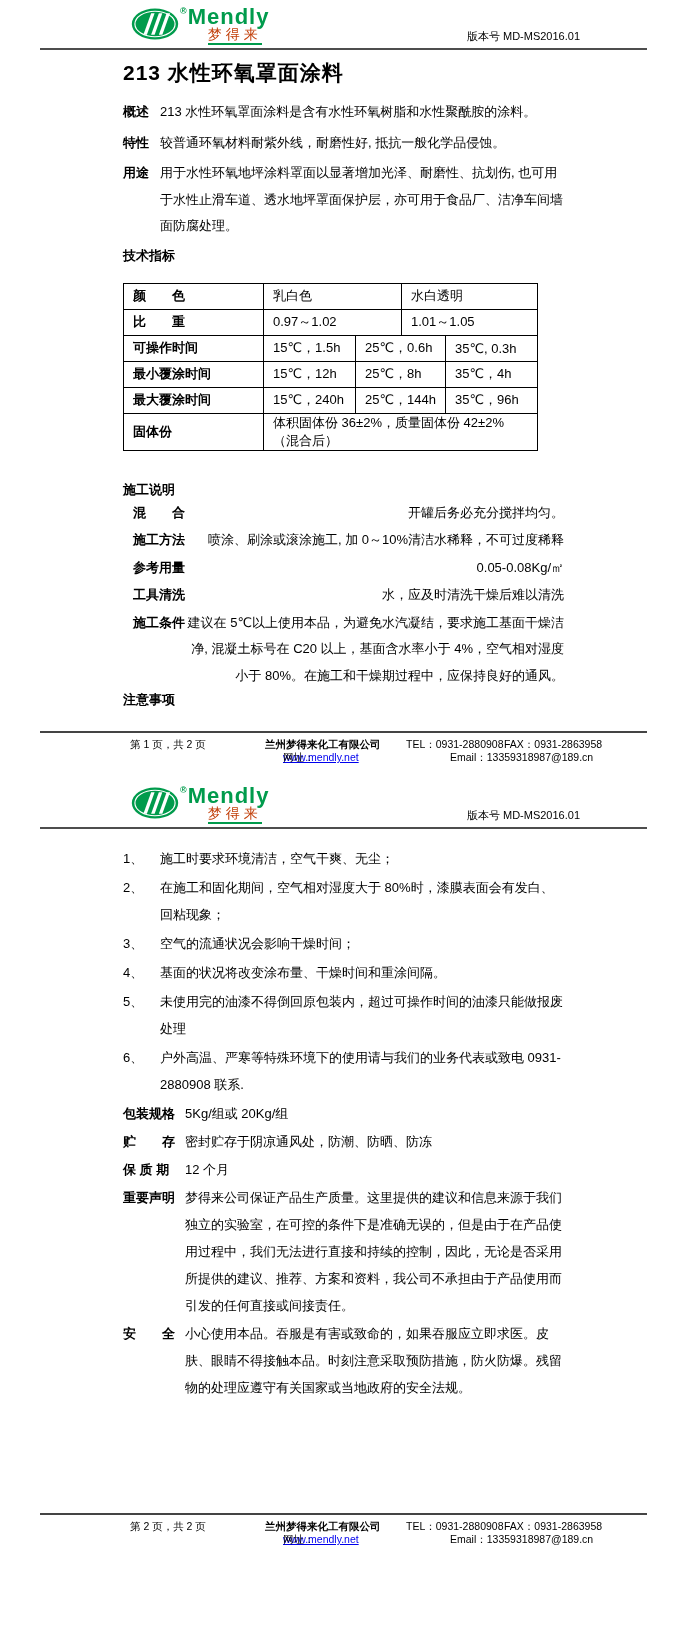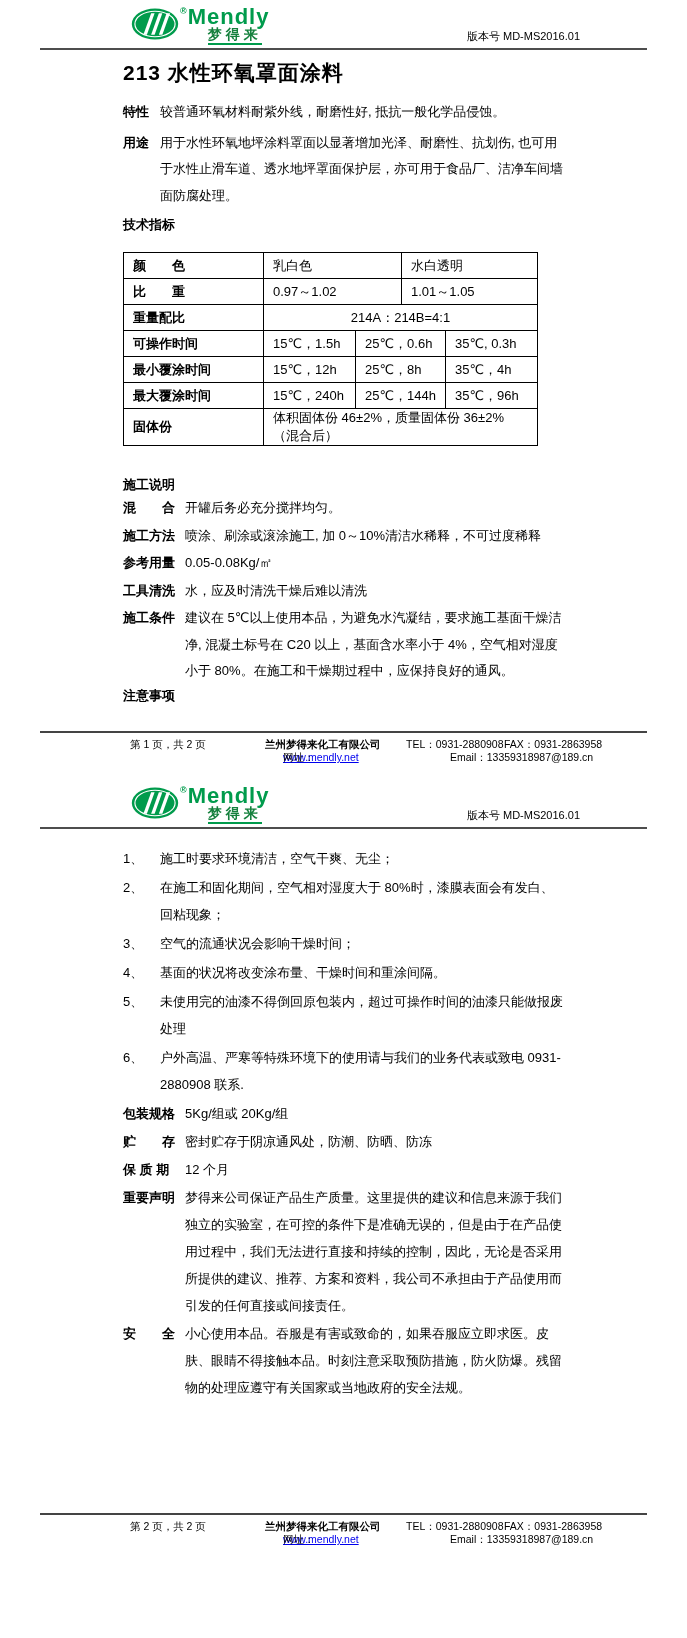--- a/index.html
+++ b/index.html
@@ -14,21 +14,21 @@
   .page2{height:868px;}
 
   
   .hdr{display:flex;justify-content:space-between;align-items:flex-end;
        padding:7px 107px 3px 130px;}
   .logo{display:flex;align-items:flex-start;}
   .logo-mark{flex:none;}
   .logo-reg{color:#009B4C;font-size:9px;font-weight:bold;vertical-align:top;line-height:8px;}
   .logo-text{margin-left:1px;}
   .logo-brand{color:#009B4C;font-weight:bold;font-size:22px;line-height:19px;letter-spacing:1px;}
-  .logo-cn{color:#15803d;font-weight:bold;font-size:14px;letter-spacing:4px;margin-left:20px;line-height:16px;
+  .logo-cn{color:#c2410c;font-weight:normal;font-size:14px;letter-spacing:4px;margin-left:20px;line-height:16px;
            border-bottom:2px solid #009B4C;display:inline-block;padding-bottom:1px;}
   .version{font-size:11px;padding-bottom:1px;white-space:nowrap;}
   .rule{border:none;border-top:2px solid #4d4d4d;margin:0 40px;height:0;}
 
   
   .content{padding:0 123px;}
   .doc-title{font-weight:bold;font-size:21px;letter-spacing:1px;margin:9px 0 12px 0;}
 
   .sec{display:flex;margin-bottom:4px;}
   .sec-label{flex:none;width:37px;font-weight:bold;line-height:26.5px;}
@@ -38,21 +38,21 @@
   .tech-heading{margin:6px 0 0 0;}
 
   table.spec{border-collapse:collapse;margin-top:17px;table-layout:fixed;}
   table.spec td{border:1px solid #000;height:25px;padding:0 9px;font-size:13px;
                 overflow:hidden;white-space:nowrap;}
   table.spec td.lbl{font-weight:bold;}
   table.spec td.ctr{text-align:center;}
   table.spec td.wrapok{white-space:normal;}
 
   .constr-heading{margin-top:29px;}
-  .item{display:flex;margin-bottom:1px;}
+  .item{display:flex;margin-bottom:1px;text-align:right;}
   .item-label{flex:none;width:62px;font-weight:bold;line-height:26.5px;}
   .item-text{width:379px;line-height:26.5px;}
 
   .notes-heading{}
 
   
   .footer{position:absolute;left:40px;right:40px;border-top:2px solid #444;height:34px;font-size:10.5px;}
   .page1 .footer{top:731px;}
   .page2 .footer{top:743px;}
   .footer span{position:absolute;white-space:nowrap;}
@@ -95,20 +95,24 @@
       </span>
     </div>
     <div class="version">版本号 MD-MS2016.01</div>
   </div>
   <hr class="rule">
 
   <div class="content">
     <div class="doc-title">213 水性环氧罩面涂料</div>
 
     <div class="sec">
+      <span class="sec-label">概述</span>
+      <span class="sec-text">213 水性环氧罩面涂料是含有水性环氧树脂和水性聚酰胺的涂料。</span>
+    </div>
+    <div class="sec">
       <span class="sec-label">特性</span>
       <span class="sec-text">较普通环氧材料耐紫外线，耐磨性好, 抵抗一般化学品侵蚀。</span>
     </div>
     <div class="sec">
       <span class="sec-label">用途</span>
       <span class="sec-text">用于水性环氧地坪涂料罩面以显著增加光泽、耐磨性、抗划伤, 也可用于水性止滑车道、透水地坪罩面保护层，亦可用于食品厂、洁净车间墙面防腐处理。</span>
     </div>
 
     <div class="h-bold tech-heading">技术指标</div>
 
@@ -125,44 +129,40 @@
         <td class="lbl">颜　　色</td>
         <td colspan="2">乳白色</td>
         <td colspan="2">水白透明</td>
       </tr>
       <tr>
         <td class="lbl">比　　重</td>
         <td colspan="2">0.97～1.02</td>
         <td colspan="2">1.01～1.05</td>
       </tr>
       <tr>
-        <td class="lbl">重量配比</td>
-        <td colspan="4" class="ctr">214A：214B=4:1</td>
-      </tr>
-      <tr>
         <td class="lbl">可操作时间</td>
         <td>15℃，1.5h</td>
         <td colspan="2">25℃，0.6h</td>
         <td>35℃, 0.3h</td>
       </tr>
       <tr>
         <td class="lbl">最小覆涂时间</td>
         <td>15℃，12h</td>
         <td colspan="2">25℃，8h</td>
         <td>35℃，4h</td>
       </tr>
       <tr>
         <td class="lbl">最大覆涂时间</td>
         <td>15℃，240h</td>
         <td colspan="2">25℃，144h</td>
         <td>35℃，96h</td>
       </tr>
       <tr>
         <td class="lbl">固体份</td>
-        <td colspan="4" class="wrapok">体积固体份 46±2%，质量固体份 36±2%（混合后）</td>
+        <td colspan="4" class="wrapok">体积固体份 36±2%，质量固体份 42±2%（混合后）</td>
       </tr>
     </tbody>
       </table>
 
     <div class="h-bold constr-heading">施工说明</div>
 
     <div class="item">
       <span class="item-label">混　　合</span>
       <span class="item-text">开罐后务必充分搅拌均匀。</span>
     </div>

